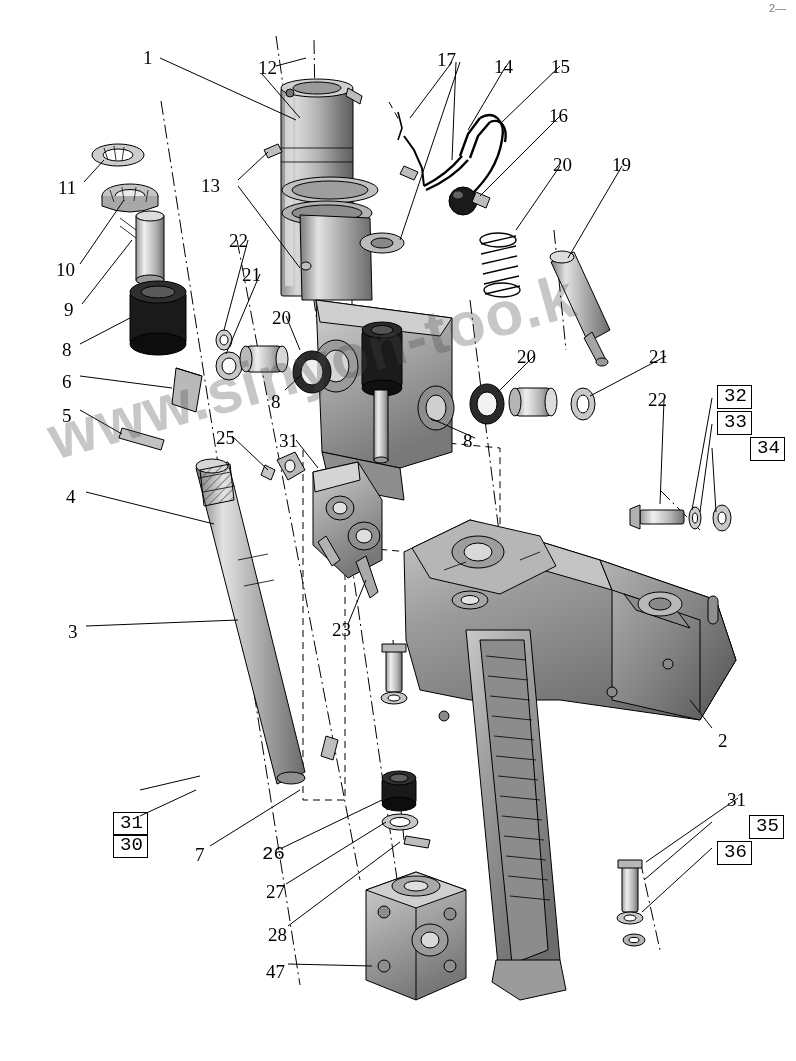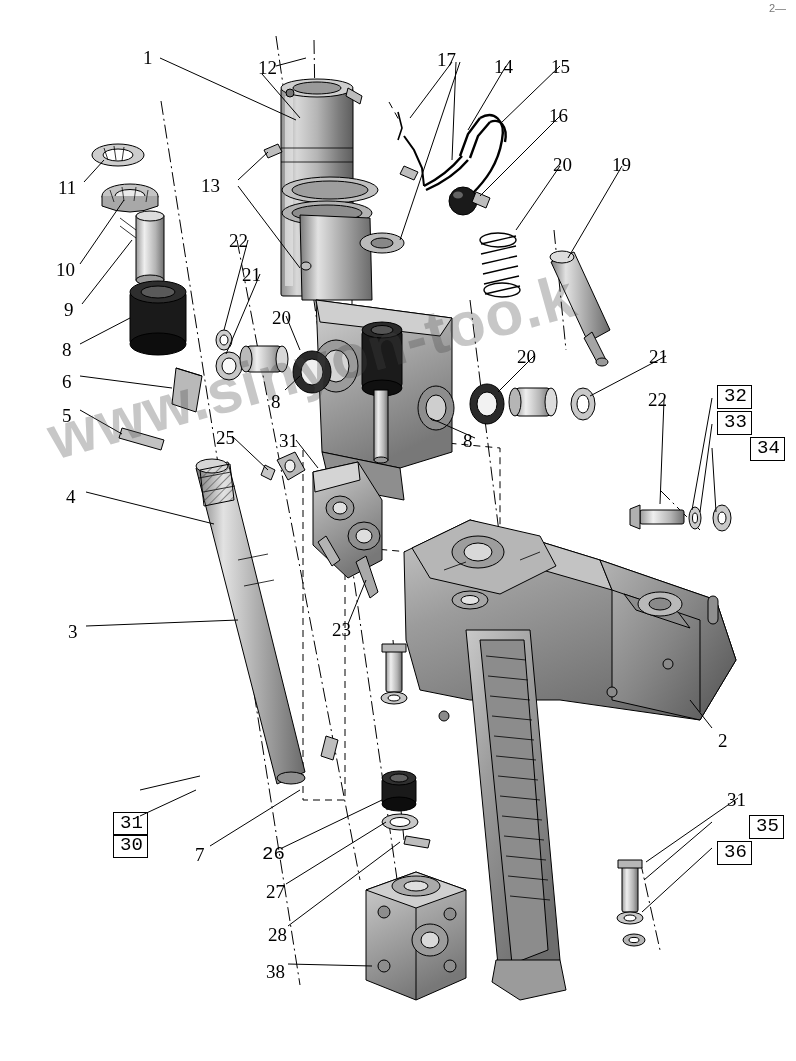--- a/index.html
+++ b/index.html
@@ -467,21 +467,21 @@
   <div class="callout" style="left:242px; top:265px;">21</div>
   <div class="callout" style="left:649px; top:347px;">21</div>
   <div class="callout" style="left:229px; top:231px;">22</div>
   <div class="callout" style="left:648px; top:390px;">22</div>
   <div class="callout" style="left:332px; top:620px;">23</div>
   <div class="callout" style="left:279px; top:431px;">31</div>
   <div class="callout" style="left:216px; top:428px;">25</div>
   <div class="callout" style="left:262px; top:845px;font-family:Liberation Mono, monospace;">26</div>
   <div class="callout" style="left:266px; top:882px;">27</div>
   <div class="callout" style="left:268px; top:925px;">28</div>
-  <div class="callout" style="left:266px; top:962px;">38</div>
+  <div class="callout" style="left:266px; top:962px;">47</div>
   <div class="callout" style="left:727px; top:790px;">31</div>
 
   <div class="boxed" style="left:113px; top:786px;margin-top:48px;">30</div>
   <div class="boxed" style="left:113px; top:812px;">31</div>
   <div class="boxed" style="left:717px; top:385px;">32</div>
   <div class="boxed" style="left:717px; top:411px;">33</div>
   <div class="boxed" style="left:750px; top:437px;">34</div>
   <div class="boxed" style="left:717px; top:815px;margin-left:32px;">35</div>
   <div class="boxed" style="left:717px; top:841px;">36</div>
 

